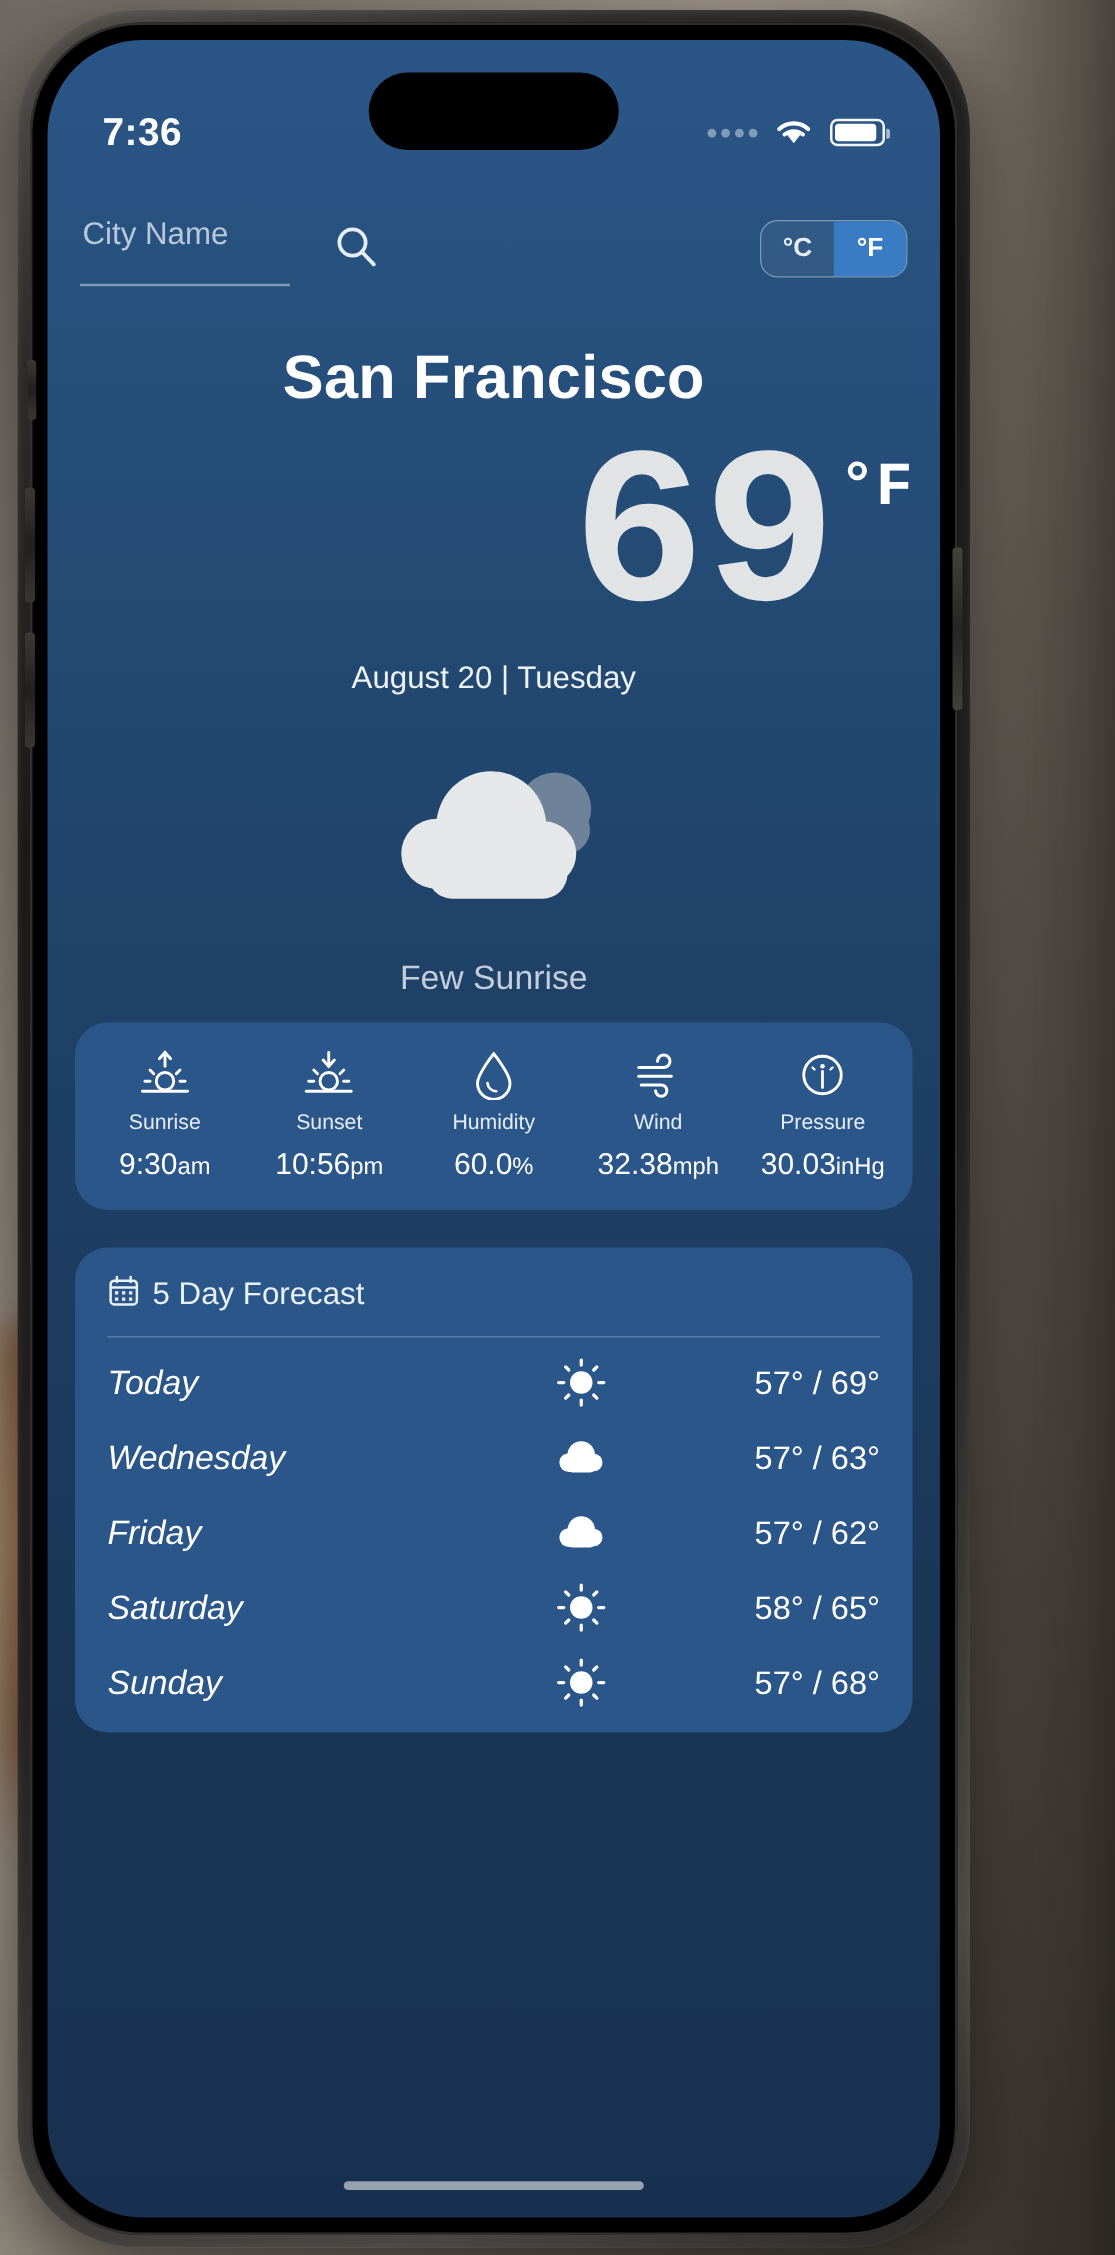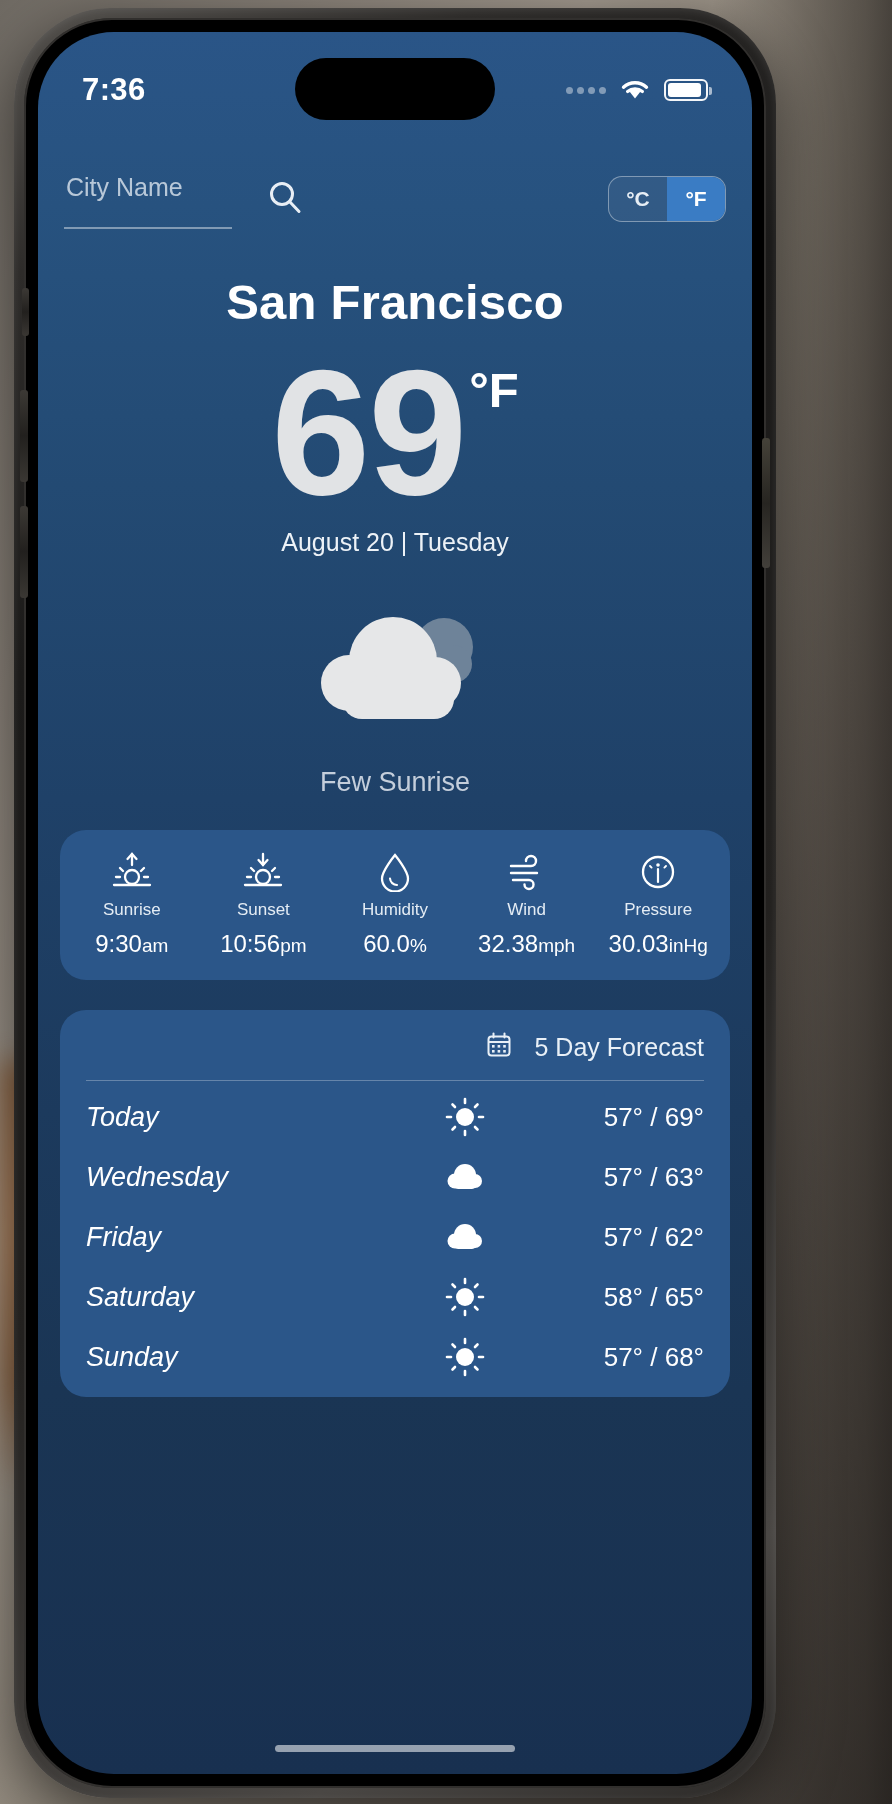--- a/index.html
+++ b/index.html
@@ -65,21 +65,21 @@
     z-index: 6;
   }
   .btn-silent { left: 8px; top: 280px; width: 7px; height: 48px; }
   .btn-vup    { left: 6px; top: 382px; width: 8px; height: 92px; }
   .btn-vdown  { left: 6px; top: 498px; width: 8px; height: 92px; }
   .btn-power  { right: 6px; top: 430px; width: 8px; height: 130px;
                 background: linear-gradient(180deg,#454239 0%, #272521 50%, #423f3a 100%); }
 
   
   .statusbar {
-    position: absolute; left: 0; top: 0; width: 714px; height: 108px;
+    position: absolute; left: 0; top: 16px; width: 714px; height: 108px;
     display: flex; align-items: center; justify-content: space-between;
     padding: 0 44px;
     color: #ffffff;
     z-index: 3;
   }
   .sb-time { font-size: 31px; font-weight: bold; letter-spacing: .4px; margin-top: 8px;}
   .sb-right { display: flex; align-items: center; gap: 12px; margin-top: 8px; }
   .sig-dots { display: flex; gap: 4px; align-items: flex-end; }
   .sig-dots i { display: block; width: 7px; height: 7px; border-radius: 50%;
                 background: rgba(255,255,255,.42); }
@@ -141,22 +141,23 @@
   }
   .unit-toggle .on { background: #3a7cc4; color: #ffffff; }
 
   
   .city-name {
     text-align: center; color: #ffffff;
     font-size: 49px; font-weight: bold;
     margin-top: 38px; letter-spacing: .2px;
   }
   .temp-block {
-    display: flex; justify-content: center; align-items: flex-start;
+    display: flex; justify-content: flex-end; align-items: flex-start;
     margin-top: 16px;
+    font-family: Liberation Mono, monospace;
   }
   .temp-value {
     font-size: 178px; line-height: .98;
     color: #e1e3e5; font-weight: bold; letter-spacing: -2px;
   }
   .temp-unit {
     font-size: 49px; font-weight: bold; color: #ffffff;
     margin-top: 16px; margin-left: 4px;
   }
   .date-line {
@@ -165,40 +166,40 @@
   }
 
   
   .cond-icon-wrap { display: flex; justify-content: center; margin-top: 42px; height: 140px; }
   .cond-text {
     text-align: center; color: #c4cedb; font-size: 27px; margin-top: 28px;
   }
 
   
   .stats-card {
-    margin-top: 32px;
+    margin-top: 20px;
     background: #2b5689;
     border-radius: 26px;
     padding: 20px 6px 22px 6px;
     display: flex; justify-content: space-between; align-items: flex-start;
   }
   .stat { flex: 1; text-align: center; color: #fff; }
   .stat .ico { height: 44px; display:flex; align-items:center; justify-content:center; }
   .stat .lbl { font-size: 17px; color: #e4ecf4; margin-top: 6px; }
   .stat .val { font-size: 24px; color: #ffffff; margin-top: 10px; white-space: nowrap; }
   .stat .val small { font-size: 19px; }
 
   
   .forecast-card {
     margin-top: 30px;
     background: #2b5689;
     border-radius: 26px;
     padding: 22px 26px 10px 26px;
   }
-  .fc-head { display: flex; align-items: center; gap: 22px; color: #e9f0f7; justify-content: flex-end; }
+  .fc-head { display: flex; align-items: center; gap: 10px; color: #e9f0f7; }
   .fc-head .t { font-size: 25px; }
   .fc-divider { height: 1px; background: rgba(255,255,255,.28); margin: 18px 0 6px 0; }
   .fc-row {
     display: flex; align-items: center; justify-content: space-between;
     height: 60px;
     color: #ffffff;
   }
   .fc-day  { font-size: 27px; width: 300px; font-style: italic; }
   .fc-icon { width: 90px; display: flex; justify-content: center; }
   .fc-temp { font-size: 26px; text-align: right; width: 160px; }

